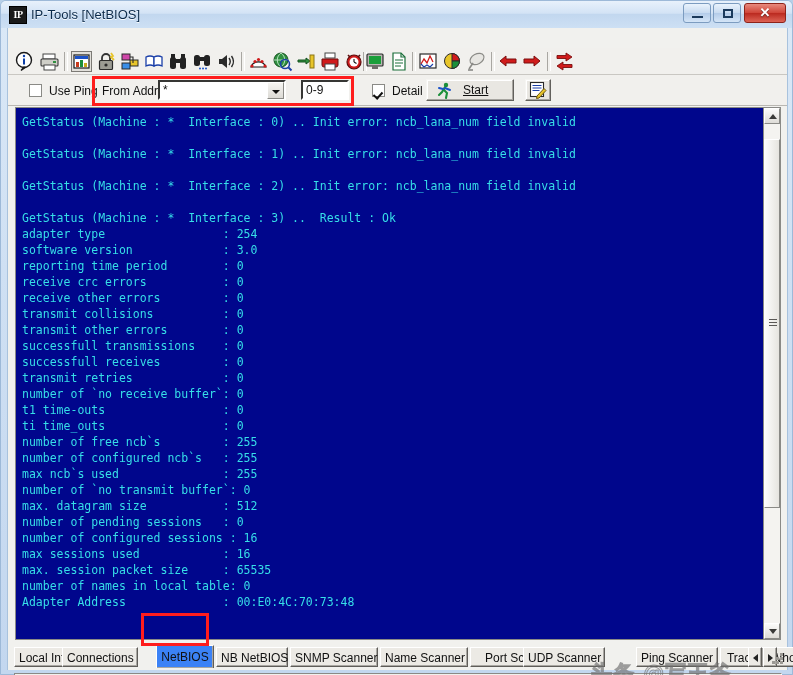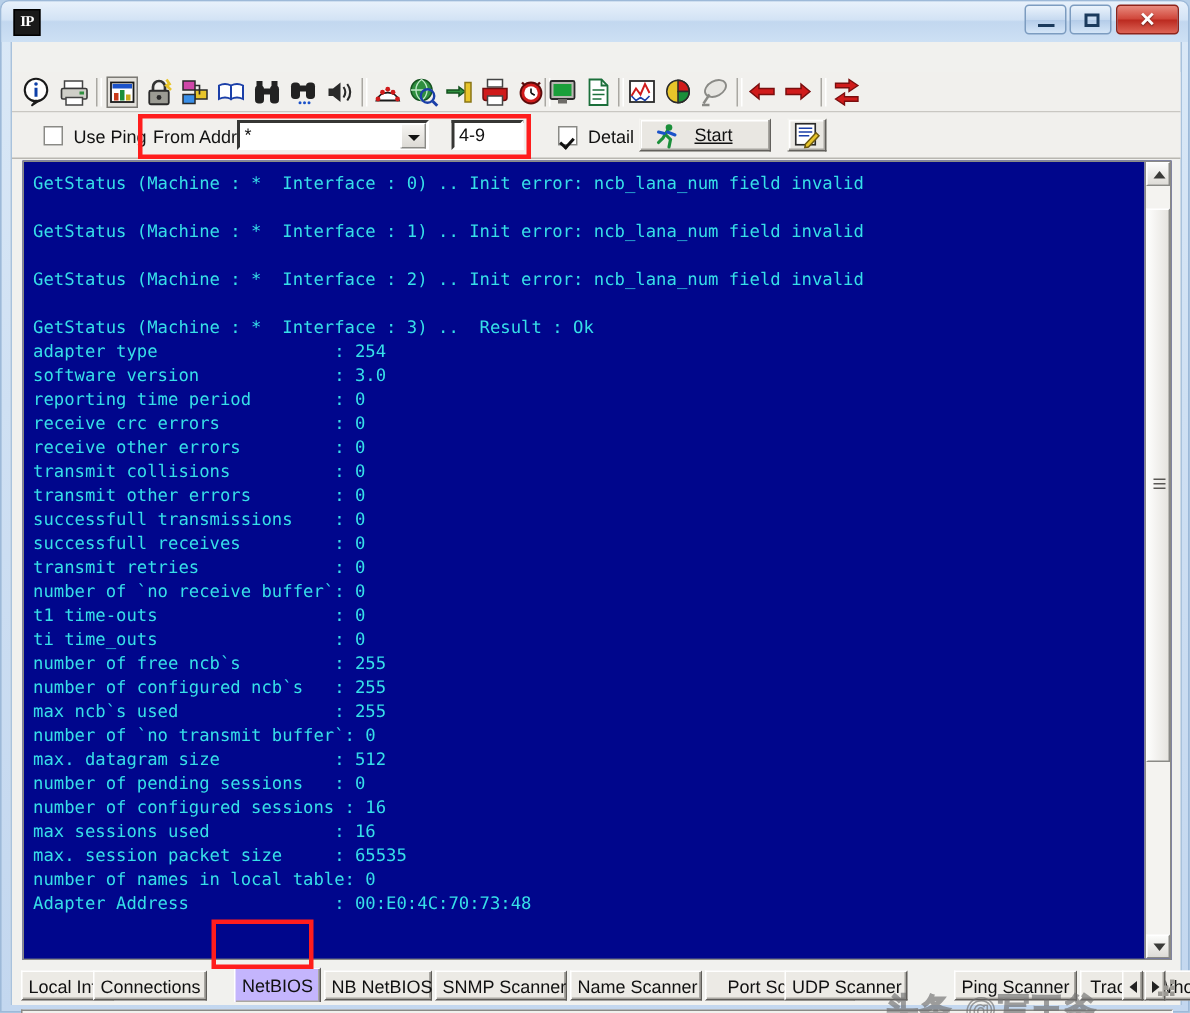--- a/index.html
+++ b/index.html
@@ -194,21 +194,21 @@
     background:#eceae5;
     border:1px solid #ffffff;
     border-right-color:#5f5d59;border-bottom-color:#5f5d59;
     box-shadow:inset -1px -1px 0 #a9a7a2;
     box-sizing:border-box;
     font-size:12px;color:#111;text-align:center;
     padding:0 4px;white-space:nowrap;
   }
   .tab.active{
     top:0;height:23px;line-height:22px;
-    background:#c4b5fd;
+    background:#3b82f6;
     border-bottom:none;
     box-shadow:inset -1px -1px 0 #a9a7a2;
   }
   .tabspin{
     position:absolute;top:2px;width:14px;height:20px;
     background:#eceae5;
     border:1px solid #ffffff;
     border-right-color:#5f5d59;border-bottom-color:#5f5d59;
     box-shadow:inset -1px -1px 0 #a9a7a2;
     box-sizing:border-box;
@@ -241,20 +241,21 @@
     letter-spacing:1px;
   }
 </style>
 </head>
 <body>
 
 <div id="window">
 
   <div id="titlebar">
     <div id="app-icon">IP</div>
+    <div id="title-text">IP-Tools [NetBIOS]</div>
 
     <div class="winbtn" id="btn-min">
       <div class="glyph-min"></div>
     </div>
     <div class="winbtn" id="btn-max">
       <div class="glyph-max"></div>
     </div>
     <div class="winbtn" id="btn-close">
       <div class="glyph-close">✕</div>
     </div>
@@ -459,21 +460,21 @@
 
     <div id="parambar">
       <div class="chk" style="left:21px;top:9px"></div>
       <div class="lbl" style="left:41px;top:9px">Use Ping</div>
 
       <div class="lbl" style="left:94px;top:9px">From Addr</div>
 
       <div class="sunken-input" style="left:150px;top:5px;width:128px;height:20px" title="*">*</div>
       <div class="combo-arrow" style="left:259px;top:7px"></div>
 
-      <div class="sunken-input" style="left:293px;top:5px;width:48px;height:20px" title="0-9">4-9</div>
+      <div class="sunken-input" style="left:293px;top:5px;width:48px;height:20px" title="0-9">0-9</div>
 
       <div class="chk checked" style="left:364px;top:9px"></div>
       <div class="lbl" style="left:384px;top:9px">Detail</div>
 
       <div class="btn3d" style="left:418px;top:4px;width:88px;height:22px">
         <span style="position:absolute;left:9px;top:2px;display:block;">
           <svg viewBox="0 0 18 18" width="18" height="18">
             <circle cx="10" cy="3" r="2.2" fill="#1b8f3a"></circle>
             <path d="M9 5 L6 10 L3 13" stroke="#1b8f3a" stroke-width="2.1" fill="none" stroke-linecap="round"></path>
             <path d="M8 8 L11 11 L10 16" stroke="#1b8f3a" stroke-width="2.1" fill="none" stroke-linecap="round"></path>

